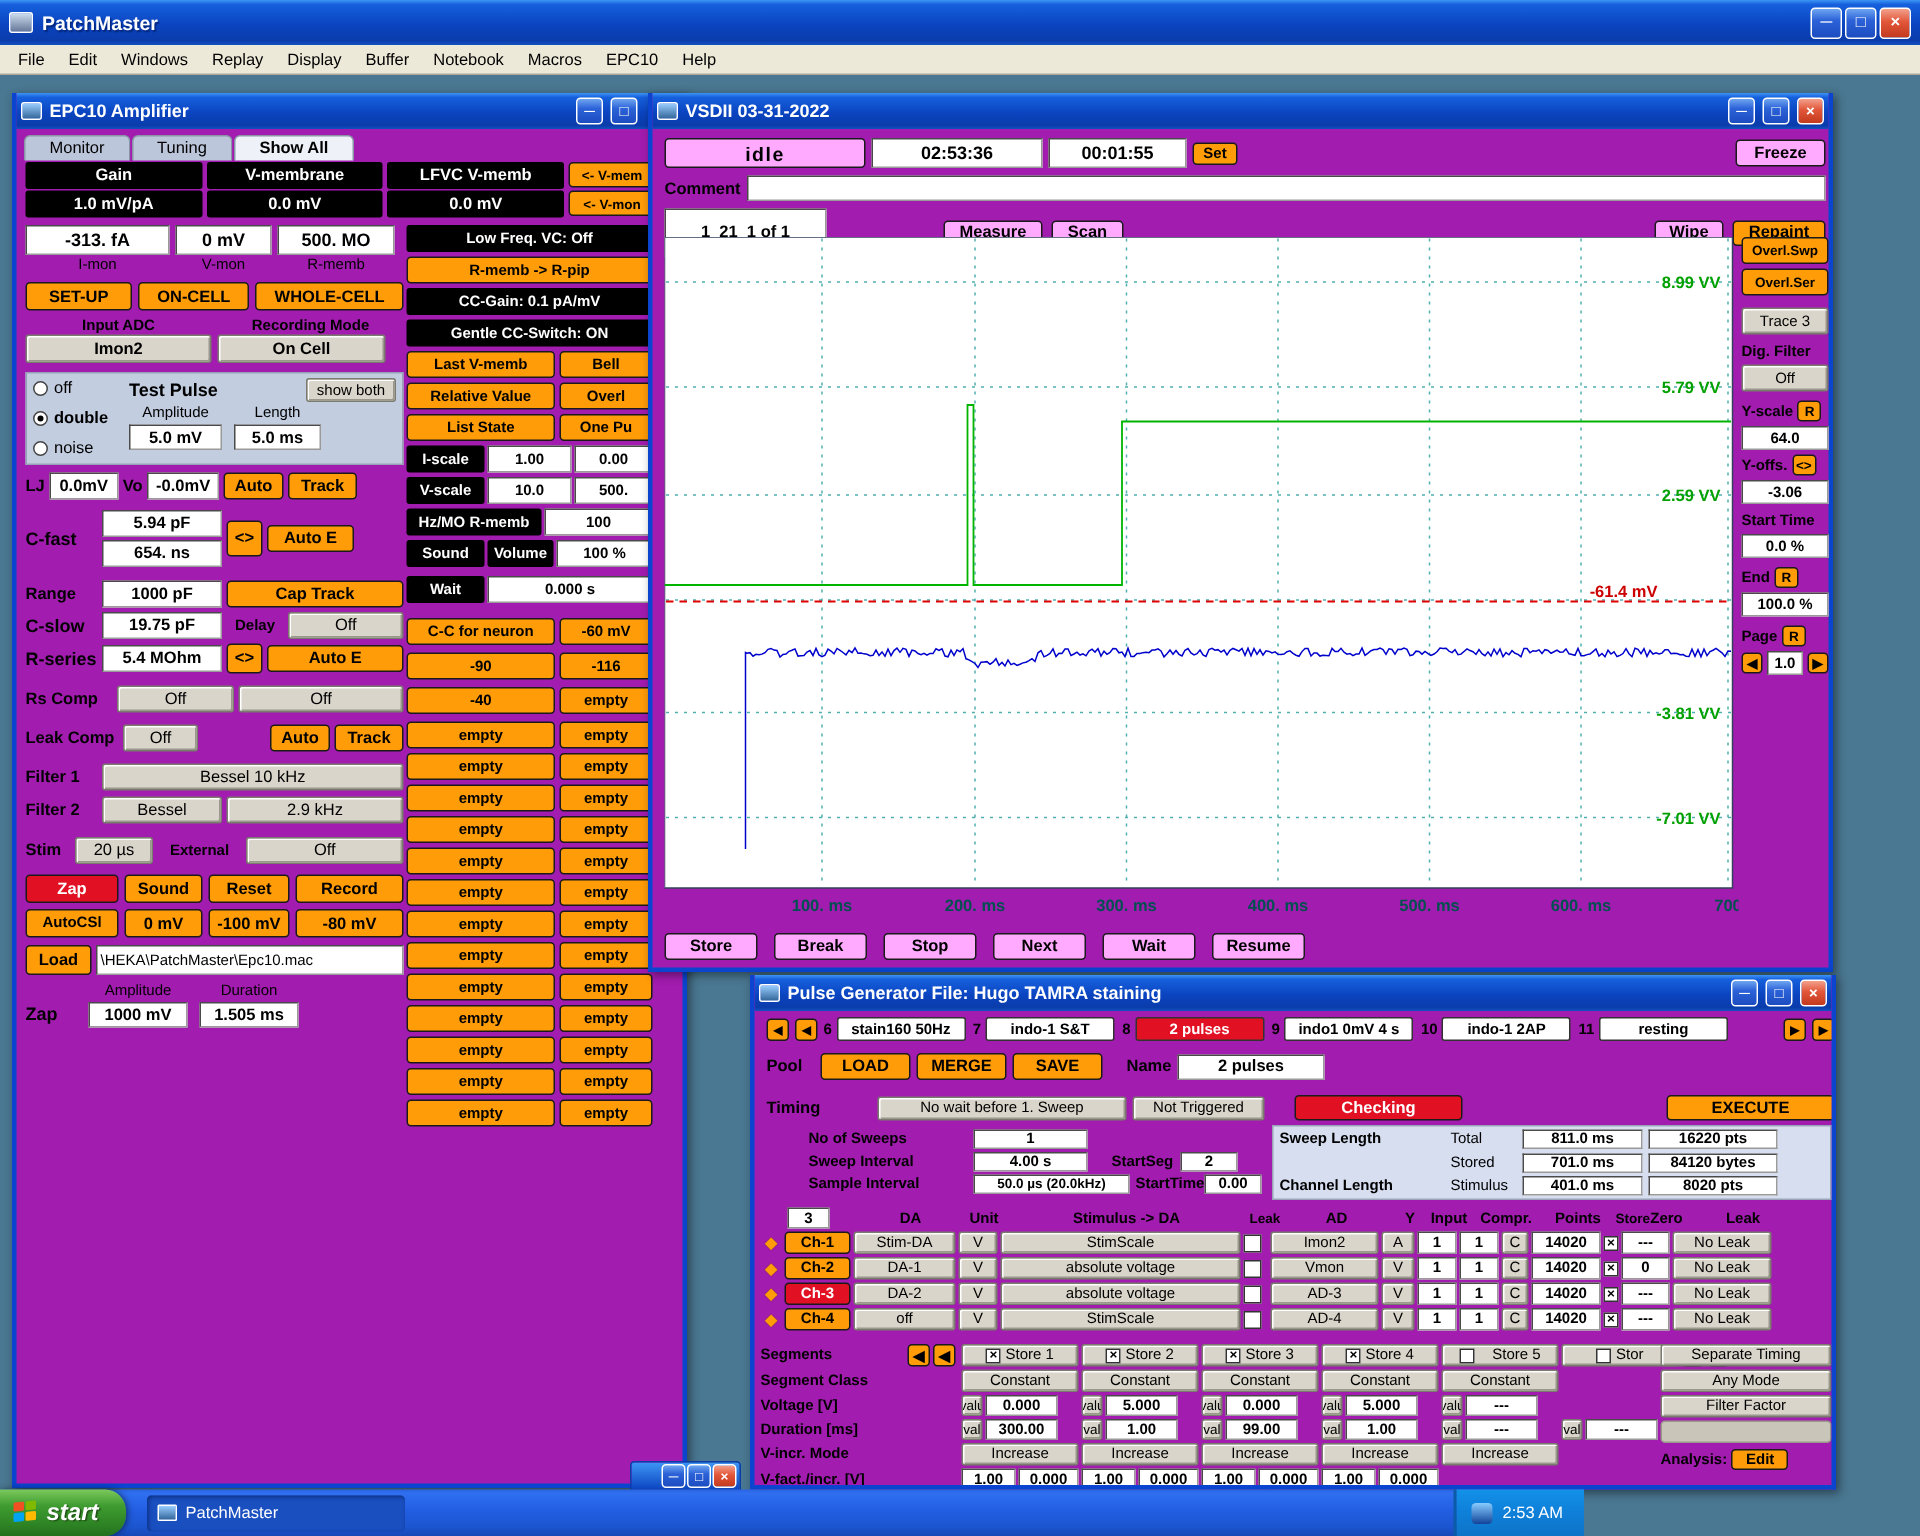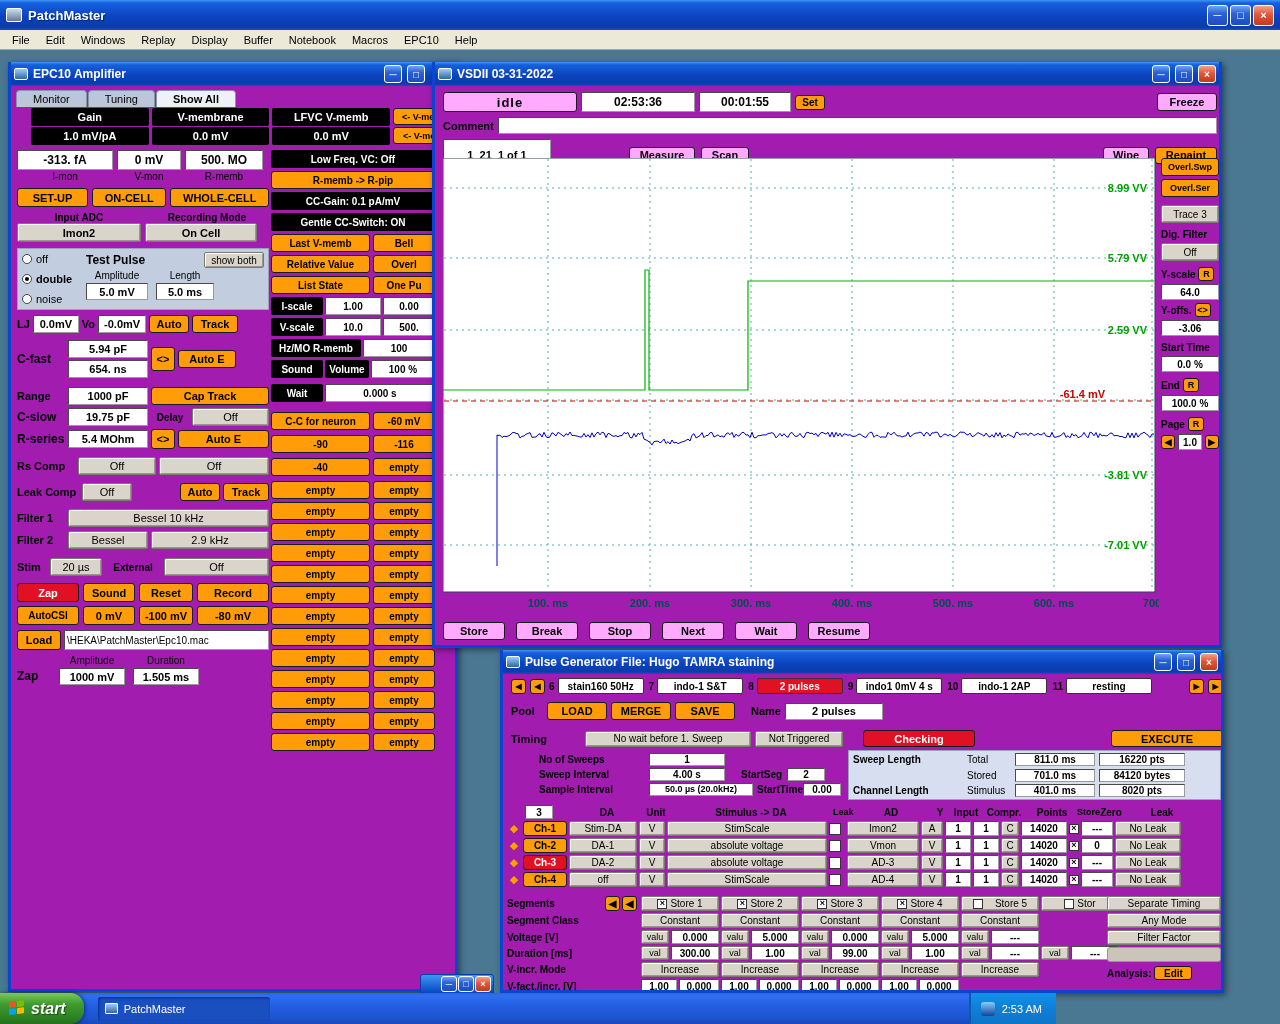--- a/index.html
+++ b/index.html
@@ -40,21 +40,21 @@
 .chk.on::after{content:"×"}
 .chkbox{display:inline-block;width:12px;height:12px;border:1px solid #333;background:#fff}
 .rd{display:inline-block;width:10px;height:10px;border-radius:50%;border:1px solid #444;background:#fff;position:relative}
 .rd.on::after{content:"";position:absolute;left:2px;top:2px;width:4px;height:4px;border-radius:50%;background:#000}
 .dia{display:inline-flex;width:14px;justify-content:center;color:#ff9c08;font-size:11px;text-shadow:0 0 1px #7a4a00}
 
 #win-amp{left:8px;top:62px;width:450px;height:930px;z-index:1}
 .amp-tabs{position:absolute;left:5px;top:28px;display:flex;gap:1px}
 .atab{padding:0 16px;height:17px;background:#bcc6da;border:1px solid #8a94a8;border-bottom:0;border-radius:4px 4px 0 0;display:flex;align-items:center;font-size:11px}
 .atab.active{background:#eef2f8;font-weight:bold}
-.amp-meters{position:absolute;left:20px;top:46px;width:420px;display:flex;gap:3px}
+.amp-meters{position:absolute;left:6px;top:46px;width:420px;display:flex;gap:3px}
 .meter{flex:1;display:flex;flex-direction:column;gap:1px}
 .meter .blk{height:18px;font-size:11px}
 .vsk{display:flex;flex-direction:column;gap:2px;width:58px}
 .amp-left{position:absolute;left:6px;top:88px;width:252px}
 .amp-mid{position:absolute;left:260px;top:88px;width:164px;font-size:10px}
 .amp-mid .blk,.amp-mid .bo,.amp-mid .fld{font-size:10px}
 .tp{display:flex;border:1px solid #97a2b6;background:#c2cde0;padding:3px 4px;height:62px;gap:6px}
 .tpr{display:flex;flex-direction:column;justify-content:space-between;width:58px;padding:1px 0}
 .radio{display:flex;align-items:center;gap:4px;font-size:11px}
 .tpm{flex:1;display:flex;flex-direction:column;gap:2px}
@@ -91,21 +91,21 @@
 .thead{display:flex;align-items:center;gap:2px;font-weight:bold;font-size:10px;margin-bottom:2px}
 .tch{width:44px}.tda{width:68px}.tun{width:26px}.tst{width:160px}.tad{width:72px;margin-left:4px}.ty{width:22px}.tlk{width:26px}.tcp{width:26px}.tc{width:18px}.tpt{width:46px}.tz{width:32px}.tlx{width:66px}
 .trow .b,.trow .fld{height:15px;font-size:10px}
 .trow .bo.hl{background:#e11123;color:#fff}
 .segs{position:absolute;left:4px;top:246px;width:716px}
 .segrow{display:flex;align-items:center;gap:2px;margin-bottom:2px}
 .seglab{width:96px;font-weight:bold;font-size:10px;white-space:nowrap}
 .segcell{width:78px}
 .segrow .b{height:15px;font-size:10px}
 .vcell{display:inline-flex;gap:2px;width:78px}
-.vcell .pre{width:28px;height:14px;font-size:9px}
+.vcell .pre{width:14px;height:14px;font-size:9px}
 .vcell .fld{width:48px;height:14px;font-size:10px}
 .segside{position:absolute;left:604px;top:246px;width:114px;display:flex;flex-direction:column;gap:2px}
 .segside .b{height:15px;font-size:10px;width:100%}
 
 #frag{position:absolute;left:420px;top:974px;width:74px;height:20px;z-index:5;background:linear-gradient(180deg,#3d95f5,#0b44c0);border:1px solid #0a3cab;border-radius:3px 3px 0 0;display:flex;align-items:center;justify-content:flex-end;gap:1px;padding:0 2px}
 #frag .wb{width:16px;height:16px;font-size:9px}
 .taskbar{position:absolute;left:0;top:993px;width:1056px;height:31px;background:linear-gradient(180deg,#2a63e0 0%,#2f6ff0 8%,#225ee2 45%,#1c55cf 80%,#1748b8 100%);z-index:60;display:flex;align-items:center}
 .startbtn{height:31px;padding:0 18px 0 9px;display:flex;align-items:center;gap:6px;color:#fff;font-weight:bold;font-style:italic;font-size:16px;background:linear-gradient(180deg,#7cc95c 0%,#3f9c31 35%,#2e8424 75%,#25701d 100%);border-radius:0 14px 14px 0;box-shadow:1px 0 4px rgba(0,0,0,.5);text-shadow:1px 1px 1px #1c4a12}
 .flag{width:16px;height:15px;display:grid;grid-template-columns:7px 7px;grid-template-rows:6px 6px;gap:1px;transform:skewY(-6deg)}
 .flag i{border-radius:1px}

